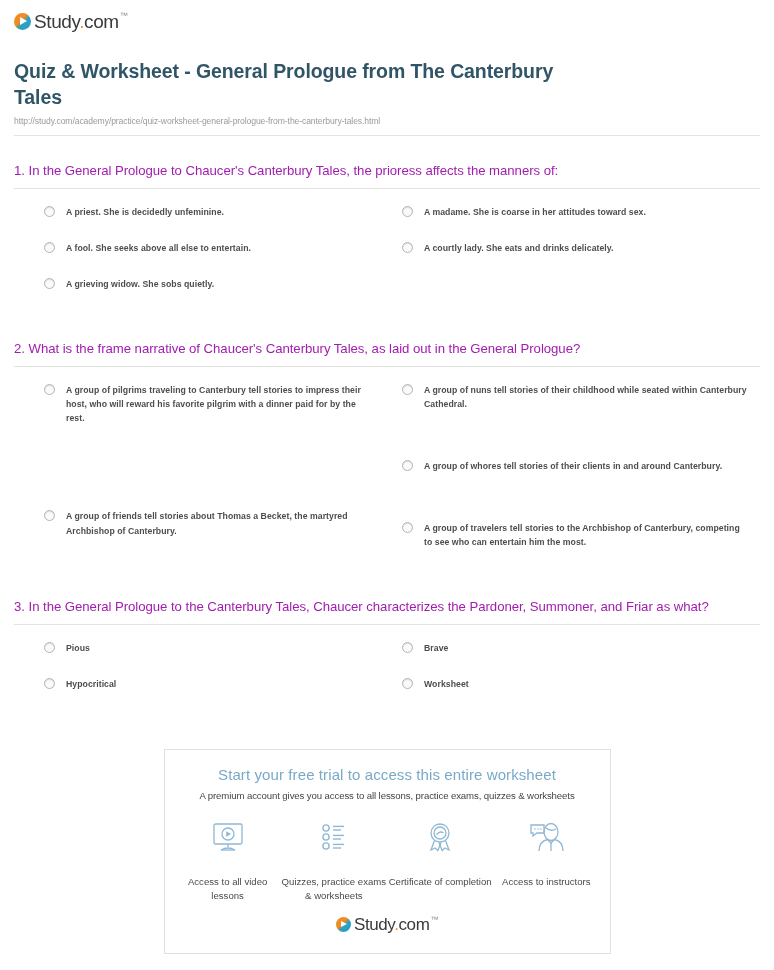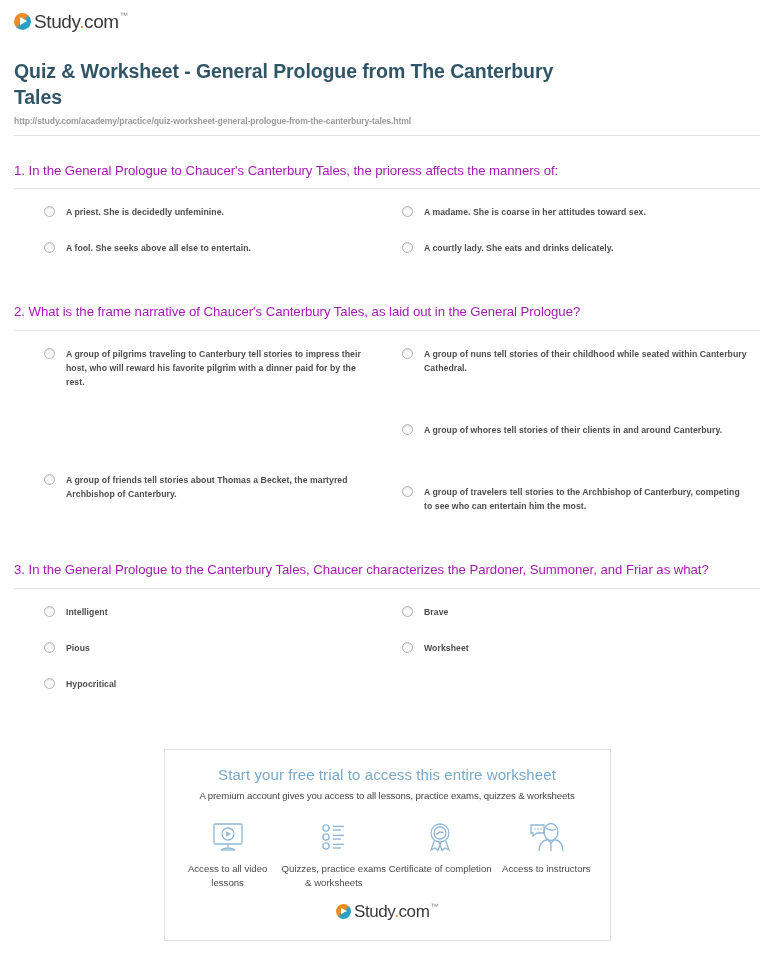--- a/index.html
+++ b/index.html
@@ -70,21 +70,20 @@
     color: #2f5567;
     letter-spacing: -0.1px;
     max-width: 560px;
   }
   .worksheet-url {
     margin-top: 5px;
     font-size: 8.6px;
     color: #9a9a9a;
     letter-spacing: -0.1px;
     padding-bottom: 9px;
-    font-weight: bold;
   }
   .rule {
     border: 0;
     border-top: 1px solid #e3e3e3;
     margin: 0;
     height: 0;
   }
 
   
   .question-block { margin-top: 25px; }
@@ -170,21 +169,21 @@
     width: 25%;
     text-align: center;
   }
   .feature-icon {
     height: 38px;
     display: flex;
     align-items: center;
     justify-content: center;
   }
   .feature-label {
-    margin-top: 6px;
+    margin-top: 19px;
     font-size: 9.6px;
     line-height: 1.42;
     color: #4a4a4a;
   }
   .promo-logo {
     display: flex;
     align-items: center;
     justify-content: center;
     margin-top: 14px;
     margin-bottom: 10px;
@@ -218,20 +217,24 @@
     <div class="answers">
       <div class="answers-col left">
         <div class="answer">
           <span class="radio"></span>
           <span class="answer-label">A priest. She is decidedly unfeminine.</span>
         </div>
         <div class="answer">
           <span class="radio"></span>
           <span class="answer-label">A fool. She seeks above all else to entertain.</span>
         </div>
+        <div class="answer">
+          <span class="radio"></span>
+          <span class="answer-label">A grieving widow. She sobs quietly.</span>
+        </div>
       </div>
       <div class="answers-col right">
         <div class="answer">
           <span class="radio"></span>
           <span class="answer-label">A madame. She is coarse in her attitudes toward sex.</span>
         </div>
         <div class="answer">
           <span class="radio"></span>
           <span class="answer-label">A courtly lady. She eats and drinks delicately.</span>
         </div>
@@ -272,24 +275,20 @@
         </div>
       </div>
     </div>
   </div>
 
   <div class="question-block">
     <div class="question-text">3. In the General Prologue to the Canterbury Tales, Chaucer characterizes the Pardoner, Summoner, and Friar as what?</div>
     <hr class="rule">
     <div class="answers">
       <div class="answers-col left">
-        <div class="answer">
-          <span class="radio"></span>
-          <span class="answer-label">Intelligent</span>
-        </div>
         <div class="answer">
           <span class="radio"></span>
           <span class="answer-label">Pious</span>
         </div>
         <div class="answer">
           <span class="radio"></span>
           <span class="answer-label">Hypocritical</span>
         </div>
       </div>
       <div class="answers-col right">

